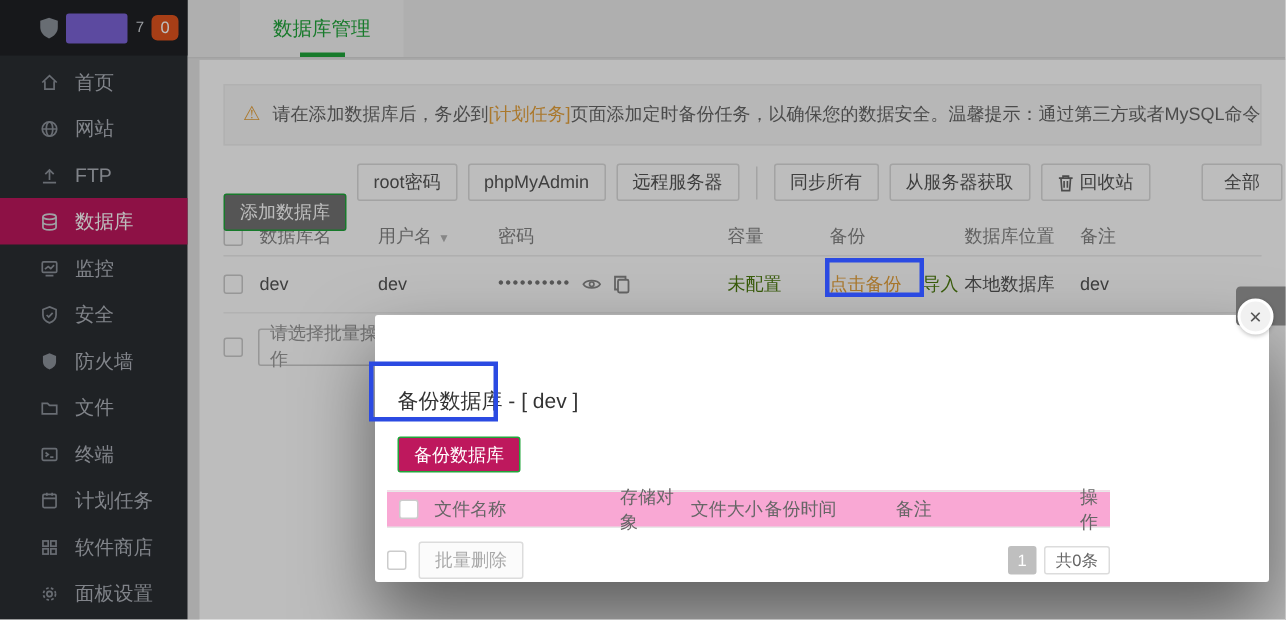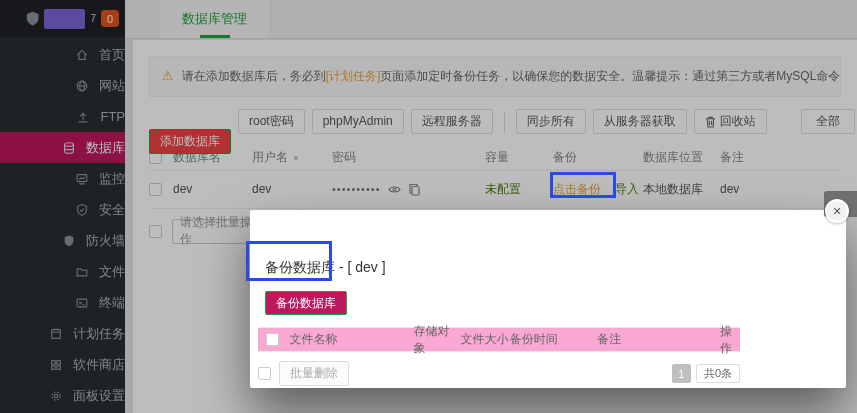--- a/index.html
+++ b/index.html
@@ -6,39 +6,39 @@
   html,body { width:857px; height:413px; overflow:hidden; }
   body { font-family:"Liberation Sans","DejaVu Sans",sans-serif; font-size:12px; color:#555; background:#e4e4e4; position:relative; }
 
   
   .sidebar { position:absolute; left:0; top:0; width:125px; height:413px; background:#2b2e33; z-index:1; }
   .logo-row { height:37px; background:#1f2125; display:flex; align-items:center; padding:0 6px 0 26px; gap:5px; }
   .redaction { width:46px; height:20px; background:#7c64d8; border-radius:2px; }
   .name-frag { color:#cfd3d8; font-size:10px; }
   .badge { min-width:18px; height:17px; background:#e2541e; border-radius:4px; color:#fff; font-size:11px; display:flex; align-items:center; justify-content:center; padding:0 4px; }
   .nav { list-style:none; margin-top:2px; }
-  .nav li { height:31px; display:flex; align-items:center; gap:10px; padding-left:26px; color:#aeb3ba; font-size:13px; cursor:pointer;justify-content:flex-end; }
+  .nav li { height:31px; display:flex; align-items:center; gap:10px; padding-left:26px; color:#aeb3ba; font-size:13px; cursor:pointer; }
   .nav li.active { background:#be185d; color:#fff; }
   .nav svg { width:14px; height:14px; stroke:#8d939b; fill:none; stroke-width:1.3; flex:none; }
   .nav li.active svg { stroke:#d8dbde; }
 
   
   .main { position:absolute; left:125px; top:0; right:0; height:413px; background:#e4e4e4; }
   .tabbar { height:39px; background:#ececec; border-bottom:1px solid #d9d9d9; display:flex; }
   .tab { position:relative; margin-left:35px; padding:0 22px; line-height:38px; font-size:13px; color:#20a53a; background:#f4f4f4; }
   .tab::after { content:""; position:absolute; left:50%; transform:translateX(-50%); bottom:0; width:30px; height:3px; background:#20a53a; }
   .card { position:absolute; left:8px; top:40px; right:0; bottom:-20px; background:#fff; padding:16px; }
 
   .alert { background:#f7f7f7; border:1px solid #efefef; padding:9px 12px; display:flex; gap:8px; align-items:flex-start; color:#666; line-height:1.7; white-space:nowrap; overflow:hidden; }
   .warn-ico { color:#e6a23c; font-size:13px; line-height:1.6; }
   .alert .link { color:#e6a23c; cursor:pointer; }
 
   .toolbar { position:relative; margin-top:12px; display:flex; align-items:center; gap:7px; height:26px; }
   .btn { height:25px; line-height:23px; padding:0 10px; border:1px solid #dcdcdc; background:#fff; border-radius:2px; color:#555; font-size:12px; cursor:pointer; display:flex; align-items:center; gap:4px; }
-  .btn.green { background:#ef4444; border-color:#20a53a; color:#fff;margin-top:39px; }
+  .btn.green { background:#737373; border-color:#20a53a; color:#fff;margin-top:39px; }
   .tb-divider { width:1px; height:22px; background:#ddd; margin:0 4px; }
   .btn.filter { position:absolute; right:-14px; top:0; padding:0 14px; }
   .trash-ico { width:11px; height:12px; stroke:#666; fill:none; stroke-width:1.2; }
 
   .tbl { margin-top:10px; }
   .trow { display:flex; align-items:center; }
   .thead { height:26px; color:#848484; border-bottom:1px solid #ececec; }
   .tdata { height:38px; border-bottom:1px solid #f0f0f0; }
   .c-chk { width:24px; } .c-name { width:79px; } .c-user { width:80px; }
   .c-pass { width:153px; display:flex; align-items:center; gap:7px; }

